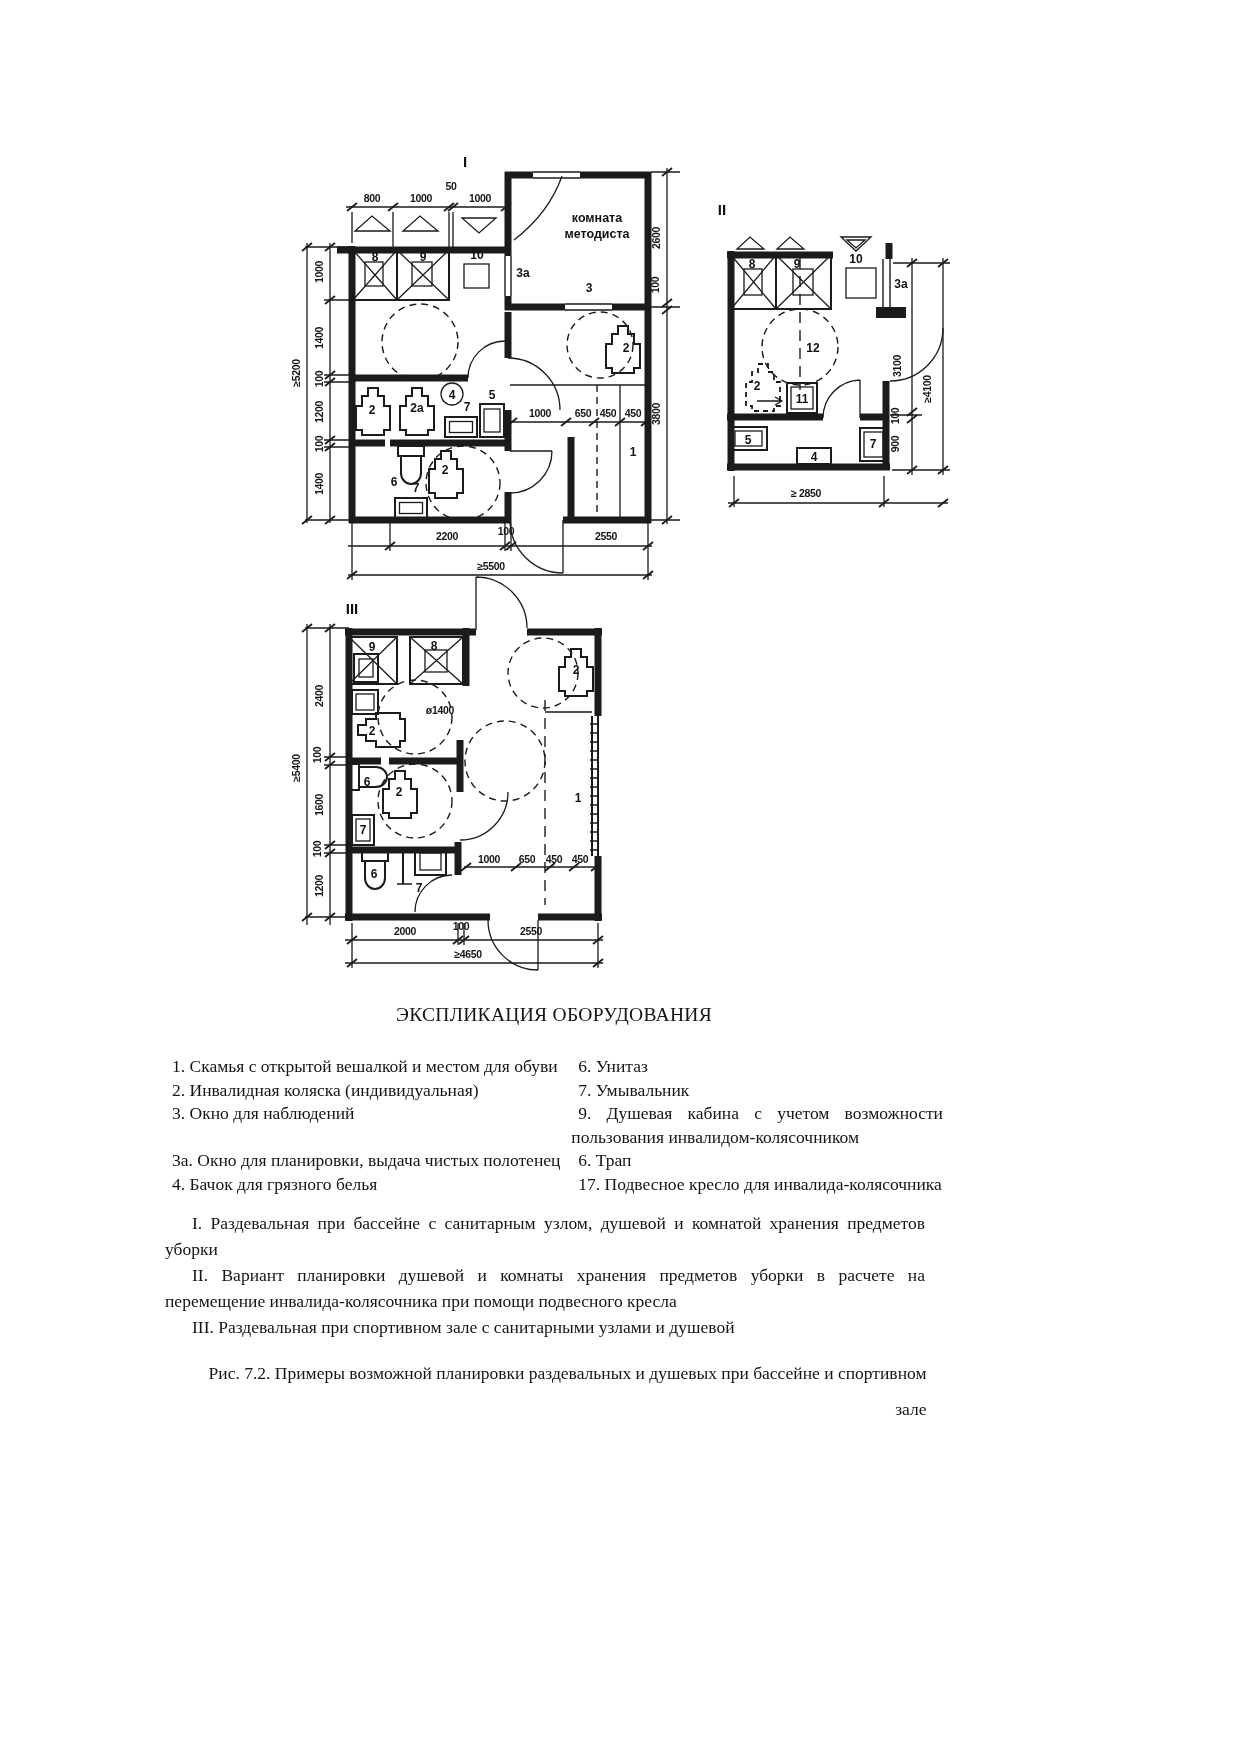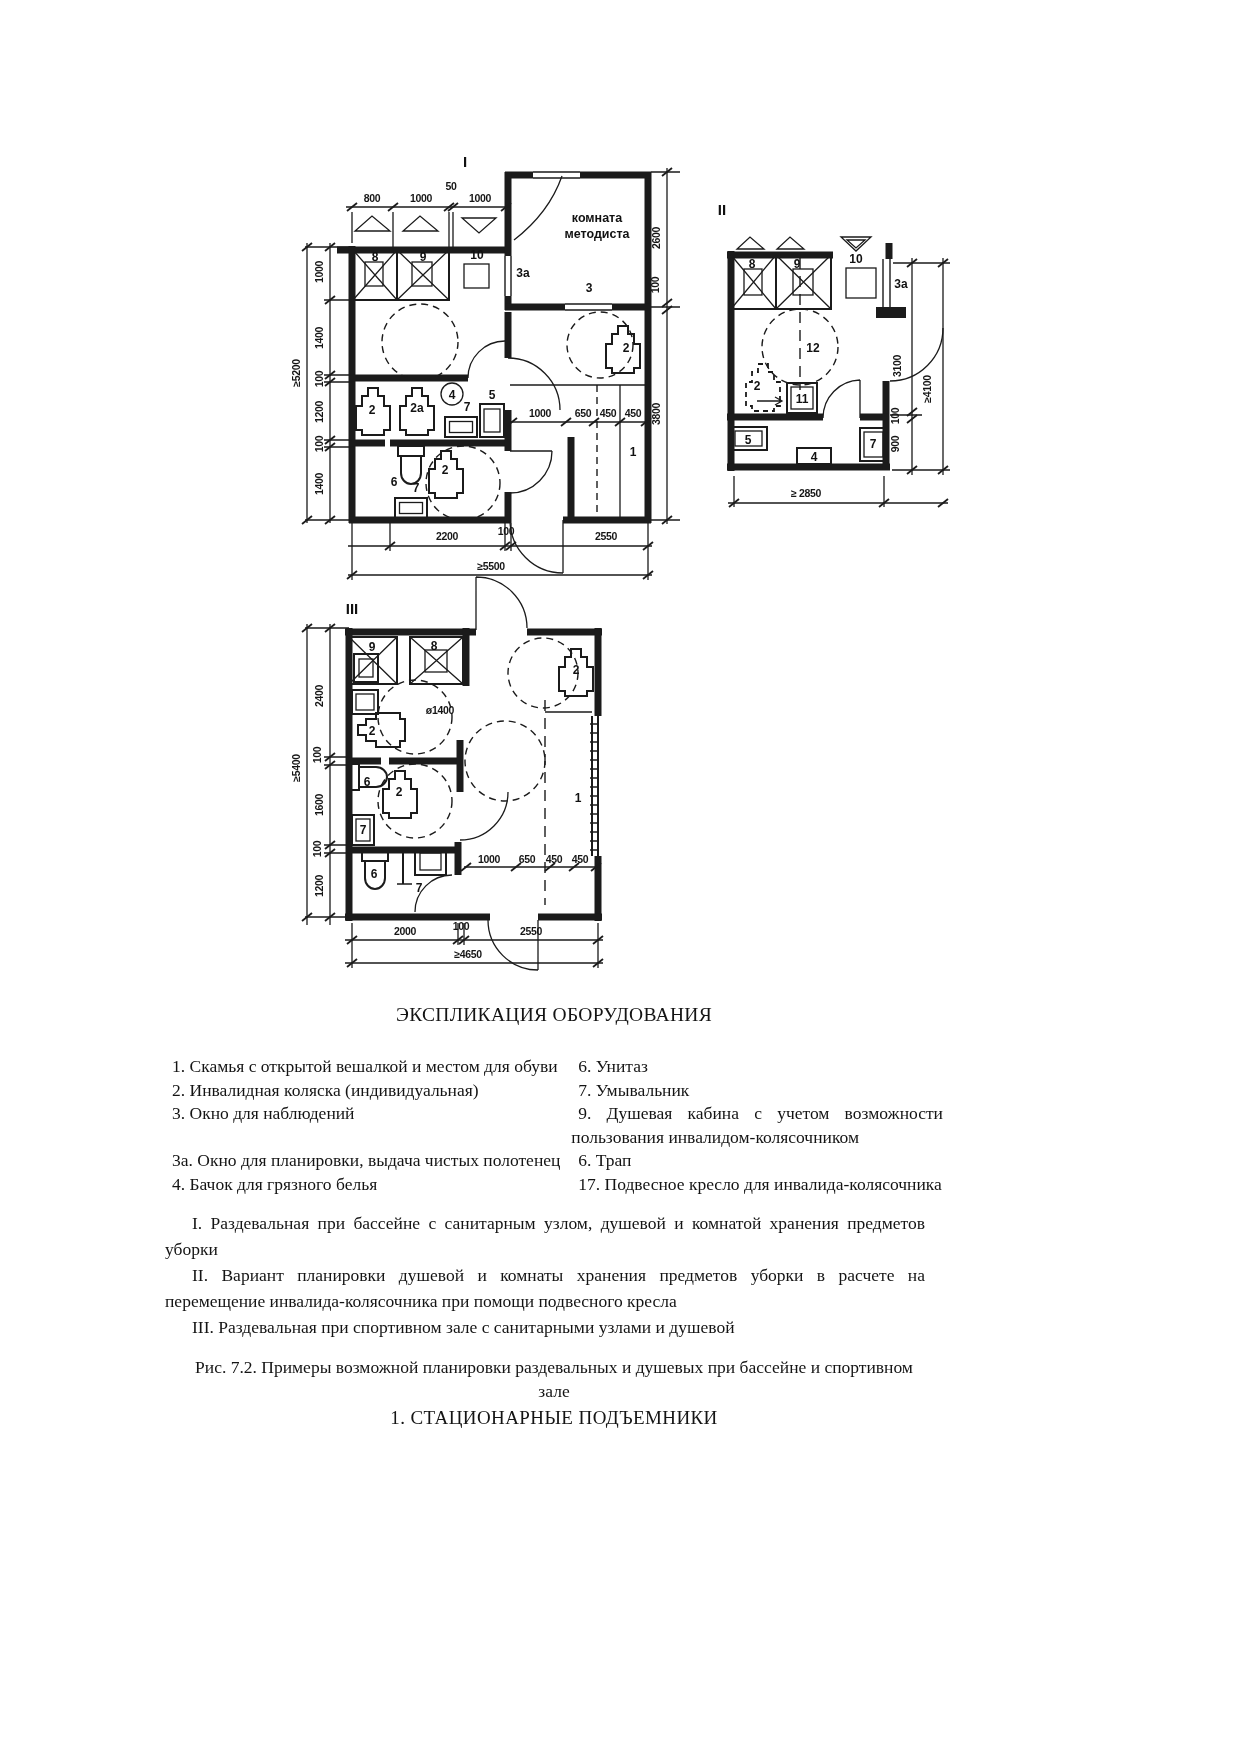--- a/index.html
+++ b/index.html
@@ -23,21 +23,21 @@
 
   
   .textblock { position:absolute; left:165px; top:1002px; width:778px; font-size:17.5px; }
   .x-title  { text-align:center; font-size:19.5px; line-height:26px; margin:0 0 27px 0; letter-spacing:0.3px; }
   table.eq  { width:778px; border-collapse:collapse; }
   table.eq td { vertical-align:top; text-align:justify; font-size:17.5px; line-height:23.5px; text-indent:7px; padding:0; }
   td.c1 { width:400px; padding-right:12px; }
   td.c2 { width:366px; }
   .notes { margin-top:14px; }
   .note  { width:760px; margin:0; text-align:justify; text-indent:27px; line-height:26px; }
-  .caption { width:745px; margin:15px auto 0 auto; text-align:center; line-height:24px; }
+  .caption { width:745px; margin:15px auto 0 auto; text-align:right; line-height:36px; }
   .x-heading { margin:2px 0 0 0; text-align:center; font-size:19px; letter-spacing:0.4px; line-height:26px; }
 </style>
 </head>
 <body>
 
 <div class="page">
 
 <svg class="figure" width="1240" height="985" viewBox="0 0 1240 985">
   <defs>
     <pattern id="hv" width="5" height="8" patternUnits="userSpaceOnUse">
@@ -462,16 +462,15 @@
   </tbody>
       </table>
 
   <div class="notes">
     <p class="note">I. Раздевальная при бассейне с санитарным узлом, душевой и комнатой хранения предметов уборки</p>
     <p class="note">II. Вариант планировки душевой и комнаты хранения предметов уборки в расчете на перемещение инвалида-колясочника при помощи подвесного кресла</p>
     <p class="note">III. Раздевальная при спортивном зале с санитарными узлами и душевой</p>
   </div>
 
   <p class="caption">Рис. 7.2. Примеры возможной планировки раздевальных и душевых при бассейне и спортивном зале</p>
-  <p class="x-heading">1. СТАЦИОНАРНЫЕ ПОДЪЕМНИКИ</p>
 </div>
 
 </div>
 
 </body></html>

